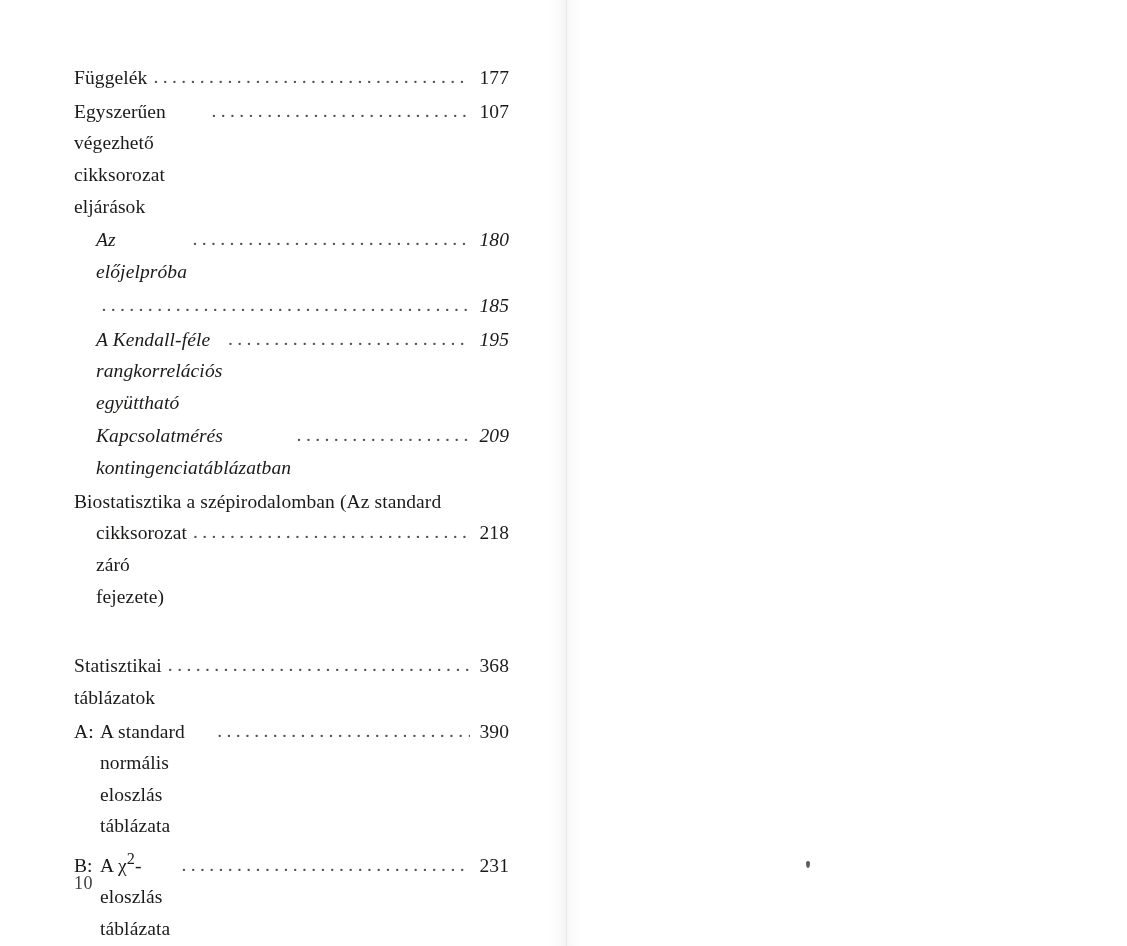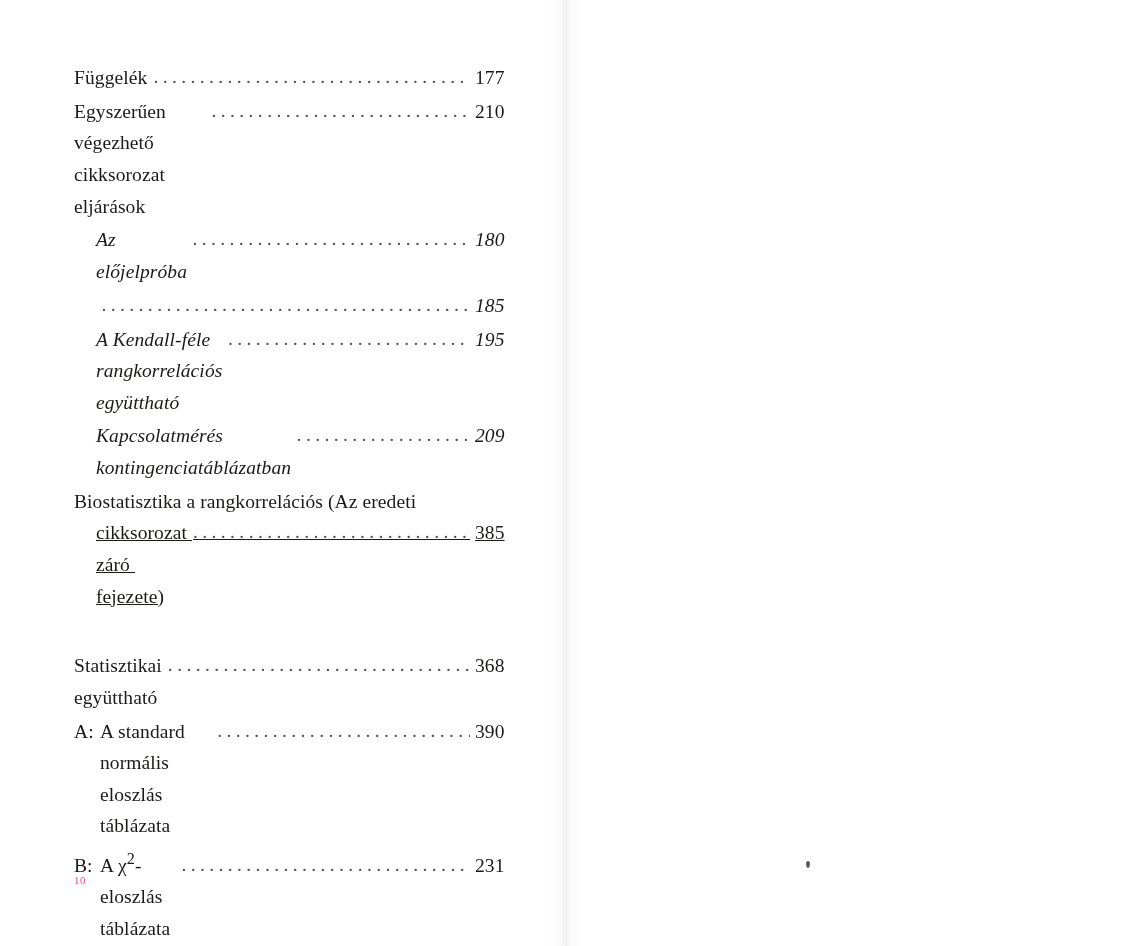--- a/index.html
+++ b/index.html
@@ -71,49 +71,50 @@
     color: #55504c;
     font-size: 19.5px;
     letter-spacing: 4.4px;
     transform: translateY(-1px);
   }
   .toc-dots::after {
     content: "..........................................................................";
   }
   .toc-num {
     flex: 0 0 auto;
+    text-align: right;
     min-width: 34px;
     font-size: 19.5px;
   }
 
   
   .toc-entry.wrap .toc-firstline { display: block; }
-  .toc-entry.wrap .toc-row { padding-left: 22px; text-decoration: underline; }
+  .toc-entry.wrap .toc-row { padding-left: 22px; }
 
   
   .toc-entry.lettered .toc-row { padding-left: 0; }
   .toc-entry.lettered .toc-key {
     display: inline-block;
     width: 26px;
     flex: 0 0 26px;
   }
 
   
   .chapter {
     position: absolute;
     left: 632px; top: 0;
     width: 439px;
   }
 
   
   .folio {
     position: absolute;
-    bottom: 60px;
-    font-size: 11px;
-    color: #ec4899;
+    bottom: 52px;
+    font-size: 18px;
+    color: #404040;
     letter-spacing: 0.5px;
   }
   .folio-left  { left: 74px; }
 
   
   .speck {
     position: absolute;
     left: 806px; top: 861px;
     width: 4px; height: 7px;
     background: #2a2622;
@@ -133,21 +134,21 @@
             <div class="toc-row">
               <span class="toc-label">Függelék</span>
               <span class="toc-dots"></span>
               <span class="toc-num">177</span>
             </div>
           </div>
           <div class="toc-entry lvl0">
             <div class="toc-row">
               <span class="toc-label">Egyszerűen végezhető cikksorozat eljárások</span>
               <span class="toc-dots"></span>
-              <span class="toc-num">210</span>
+              <span class="toc-num">107</span>
             </div>
           </div>
           <div class="toc-entry lvl1">
             <div class="toc-row">
               <span class="toc-label">Az előjelpróba</span>
               <span class="toc-dots"></span>
               <span class="toc-num">180</span>
             </div>
           </div>
           <div class="toc-entry lvl1">
@@ -164,32 +165,32 @@
             </div>
           </div>
           <div class="toc-entry lvl1">
             <div class="toc-row">
               <span class="toc-label">Kapcsolatmérés kontingenciatáblázatban</span>
               <span class="toc-dots"></span>
               <span class="toc-num">209</span>
             </div>
           </div>
           <div class="toc-entry lvl0 wrap">
-            <span class="toc-firstline">Biostatisztika a rangkorrelációs (Az eredeti</span>
+            <span class="toc-firstline">Biostatisztika a szépirodalomban (Az standard</span>
             <div class="toc-row">
               <span class="toc-label">cikksorozat záró fejezete)</span>
               <span class="toc-dots"></span>
-              <span class="toc-num">385</span>
+              <span class="toc-num">218</span>
             </div>
           </div>
         </div>
         <div class="toc-group">
           <div class="toc-entry lvl0">
             <div class="toc-row">
-              <span class="toc-label">Statisztikai együttható</span>
+              <span class="toc-label">Statisztikai táblázatok</span>
               <span class="toc-dots"></span>
               <span class="toc-num">368</span>
             </div>
           </div>
           <div class="toc-entry lvl0 lettered">
             <div class="toc-row">
               <span class="toc-key">A:</span>
               <span class="toc-label">A standard normális eloszlás táblázata</span>
               <span class="toc-dots"></span>
               <span class="toc-num">390</span>

